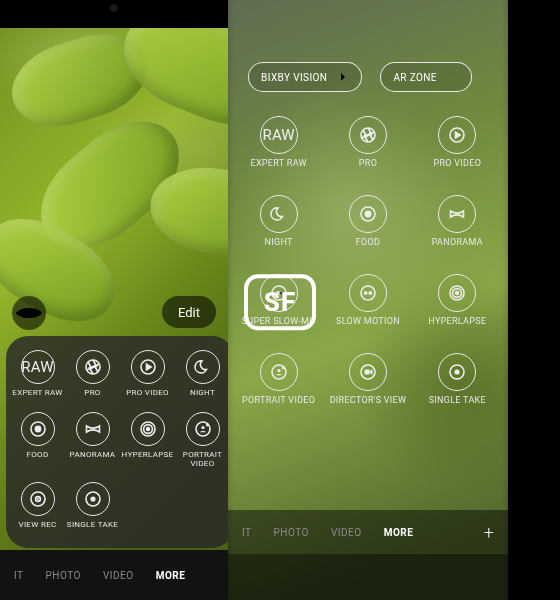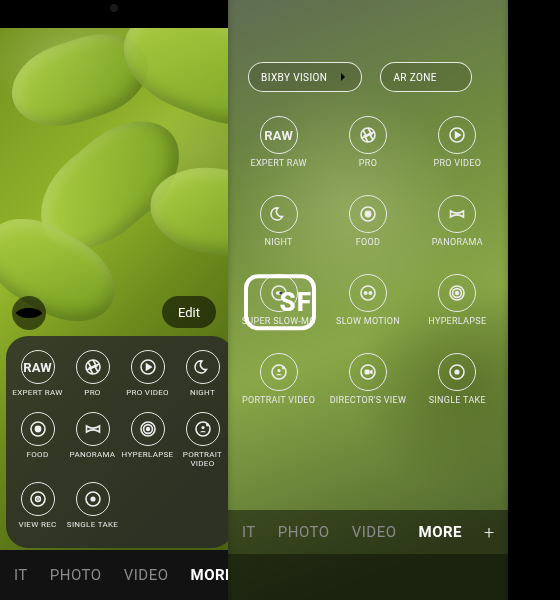--- a/index.html
+++ b/index.html
@@ -33,42 +33,42 @@
   .eye-btn, .edit-btn { position:absolute; top:296px; }
   .eye-btn { left:12px; width:34px; height:34px; border-radius:50%; background:rgba(0,0,0,.55); display:flex; align-items:center; justify-content:center; }
   .edit-btn { right:12px; height:32px; padding:0 16px; border-radius:16px; background:rgba(0,0,0,.55); color:#fff; font-size:13px; display:flex; align-items:center; }
 
   .sheet { position:absolute; left:6px; right:-6px; top:336px; bottom:52px; background:rgba(40,40,40,.82); border-radius:22px; padding:14px 4px 10px; }
   .grid4 { display:grid; grid-template-columns:repeat(4,1fr); row-gap:14px; }
   .mode { display:flex; flex-direction:column; align-items:center; gap:5px; }
   .ico { width:34px; height:34px; border:1.5px solid #e8e8e8; border-radius:50%; display:flex; align-items:center; justify-content:center; color:#eee; }
   .ico svg { width:18px; height:18px; stroke:#eee; fill:none; stroke-width:1.6; }
   .lbl { color:#e8e8e8; font-size:8px; letter-spacing:.3px; text-align:center; line-height:1.1; white-space:pre-line; }
-  .raw { font-size:13px; font-weight:700; letter-spacing:.2px; color:#eee; }
+  .raw { font-size:15px; font-weight:400; letter-spacing:.2px; color:#eee; }
 
   .tabbar { position:absolute; left:0; right:0; bottom:0; height:50px; background:#121212; display:flex; align-items:center; gap:22px; padding:0 14px; }
-  .tab { color:#8a8a8a; font-size:15px; letter-spacing:.5px; }
+  .tab { color:#8a8a8a; font-size:10px; letter-spacing:.5px; }
   .tab.active { color:#fff; font-weight:700; }
 
   
   .pills { position:absolute; top:62px; left:0; right:16px; display:flex; justify-content:center; gap:18px; }
   .pill { height:30px; border:1.2px solid rgba(255,255,255,.85); border-radius:15px; color:#fff; font-size:10px; letter-spacing:.4px; display:flex; align-items:center; padding:0 12px; gap:10px; background:rgba(0,0,0,.12); }
   .pill .chev, .pill .dl { width:12px; height:12px; }
 
   .grid3wrap { position:absolute; top:116px; left:0; right:0; bottom:92px; padding:0 6px; }
   .grid3 { display:grid; grid-template-columns:repeat(3,1fr); row-gap:26px; }
   .grid3 .ico { width:38px; height:38px; }
   .grid3 .lbl { font-size:9px; }
 
   .tabbar2 { position:absolute; left:0; right:0; bottom:46px; height:44px; background:rgba(0,0,0,.45); display:flex; align-items:center; gap:22px; padding:0 14px; }
   .plus { margin-left:auto; color:#eaeaea; font-size:18px; font-weight:300; }
   .bottom-blank { position:absolute; left:0; right:0; bottom:0; height:46px; background:rgba(0,0,0,.66); }
 
   
-  .wm { position:absolute; left:50%; top:50%; transform:translate(-50%,-46%); width:72px; height:56px; border:4px solid #fff; border-radius:14px; display:flex; align-items:center; justify-content:flex-end; color:#fff; font-weight:800; font-size:26px; letter-spacing:1px; background:rgba(255,255,255,.04); z-index:50; }
+  .wm { position:absolute; left:50%; top:50%; transform:translate(-50%,-46%); width:72px; height:56px; border:4px solid #fff; border-radius:14px; display:flex; align-items:center; justify-content:center; color:#fff; font-weight:800; font-size:26px; letter-spacing:1px; background:rgba(255,255,255,.04); z-index:50; }
 </style>
 </head>
 <body>
 
 <svg width="0" height="0" style="position:absolute">
   <defs>
     <g id="i-aperture">
         <circle cx="9" cy="9" r="7"></circle>
         <path d="M9 2l4 7M15 6l-7 4M14 14l-4-7M9 16l-4-7M3 12l7-4M4 4l4 7"></path>
       </g>

